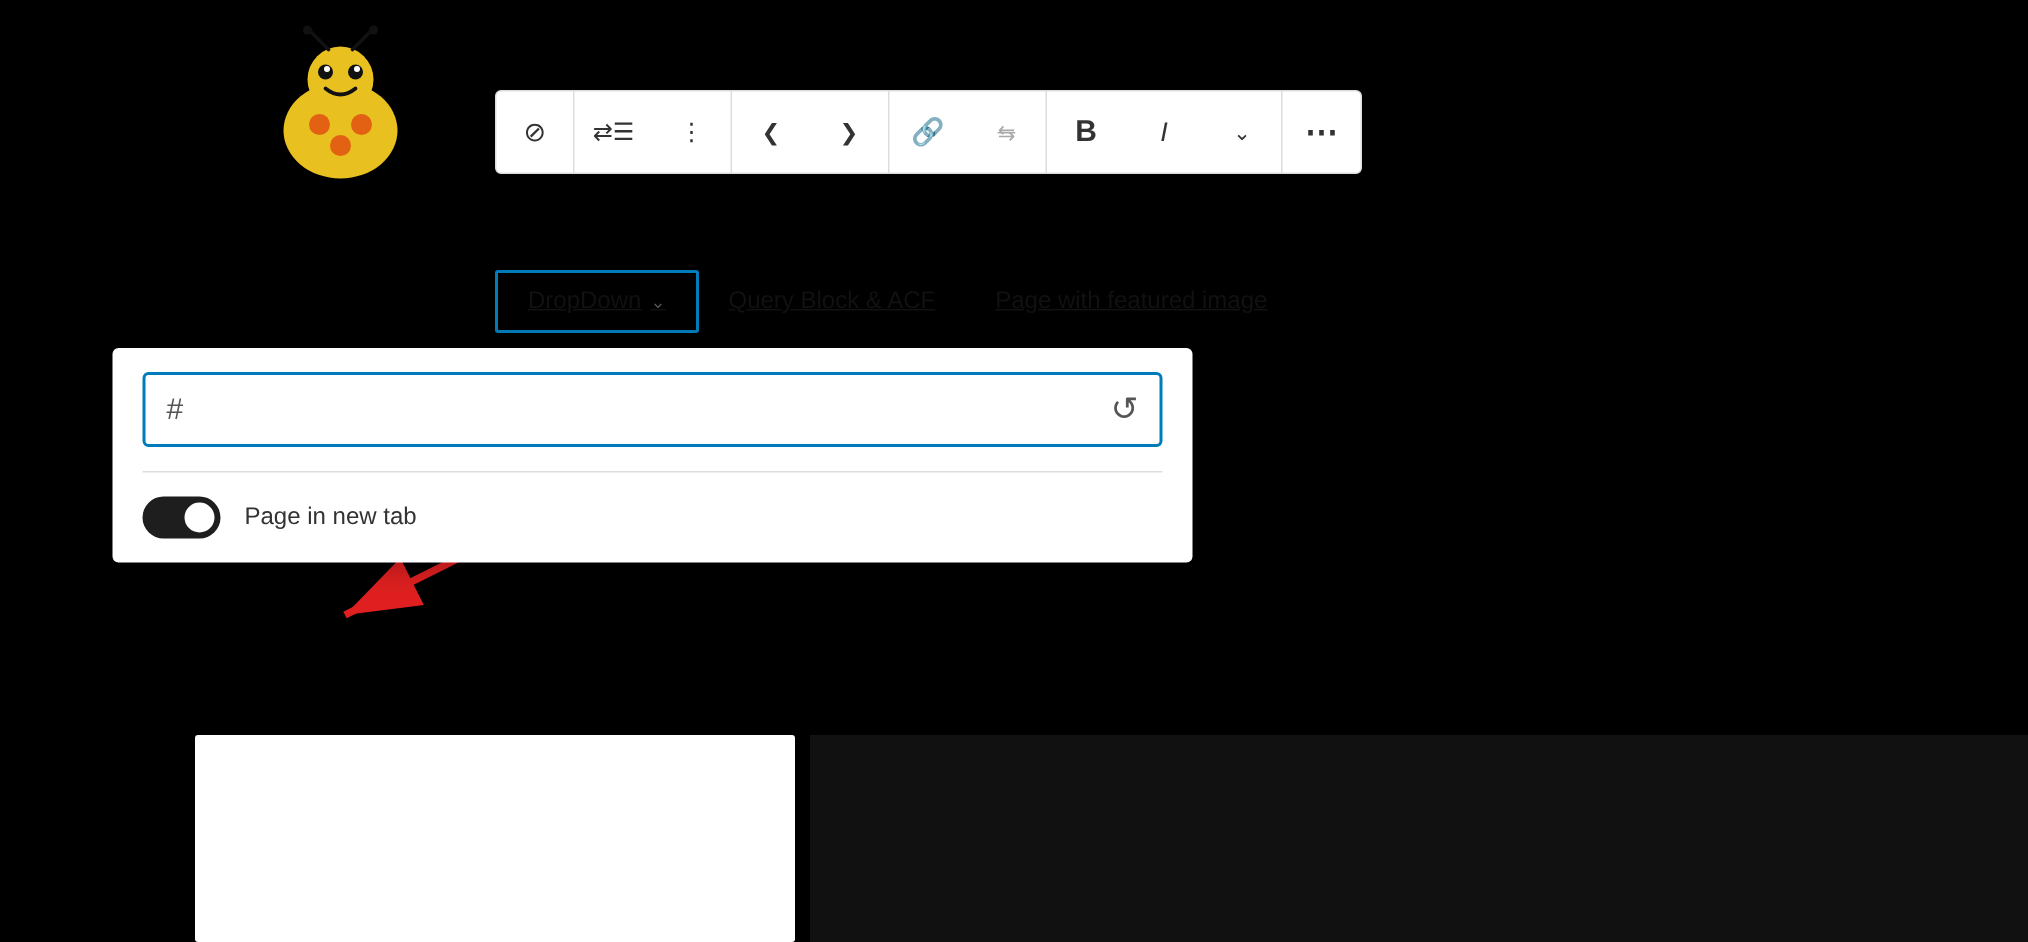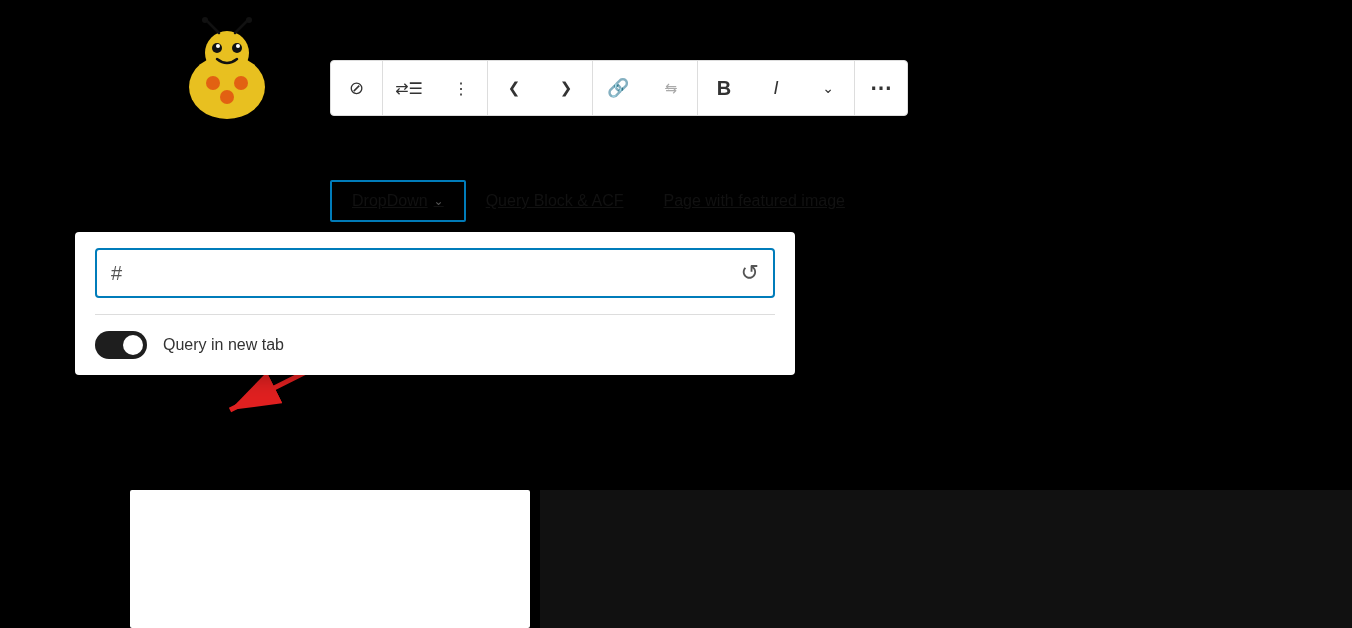--- a/index.html
+++ b/index.html
@@ -314,21 +314,21 @@
       <div class="url-reset-btn" title="Reset">
         <span>↺</span>
       </div>
     </div>
   </div>
   <hr class="dropdown-divider">
   <div class="new-tab-row">
     <div class="toggle">
       <div class="toggle-knob on"></div>
     </div>
-    <span class="new-tab-label">Query in new tab</span>
+    <span class="new-tab-label">Page in new tab</span>
   </div>
 </div>
 
 <svg class="red-arrow" viewBox="0 0 420 150" xmlns="http://www.w3.org/2000/svg">
   <defs>
     <marker id="arrowhead" markerWidth="10" markerHeight="7" refX="10" refY="3.5" orient="auto">
       <polygon points="0 0, 10 3.5, 0 7" fill="#e02020"></polygon>
     </marker>
   </defs>
   <line x1="280" y1="30" x2="80" y2="130" stroke="#e02020" stroke-width="5" marker-end="url(#arrowhead)"></line>

